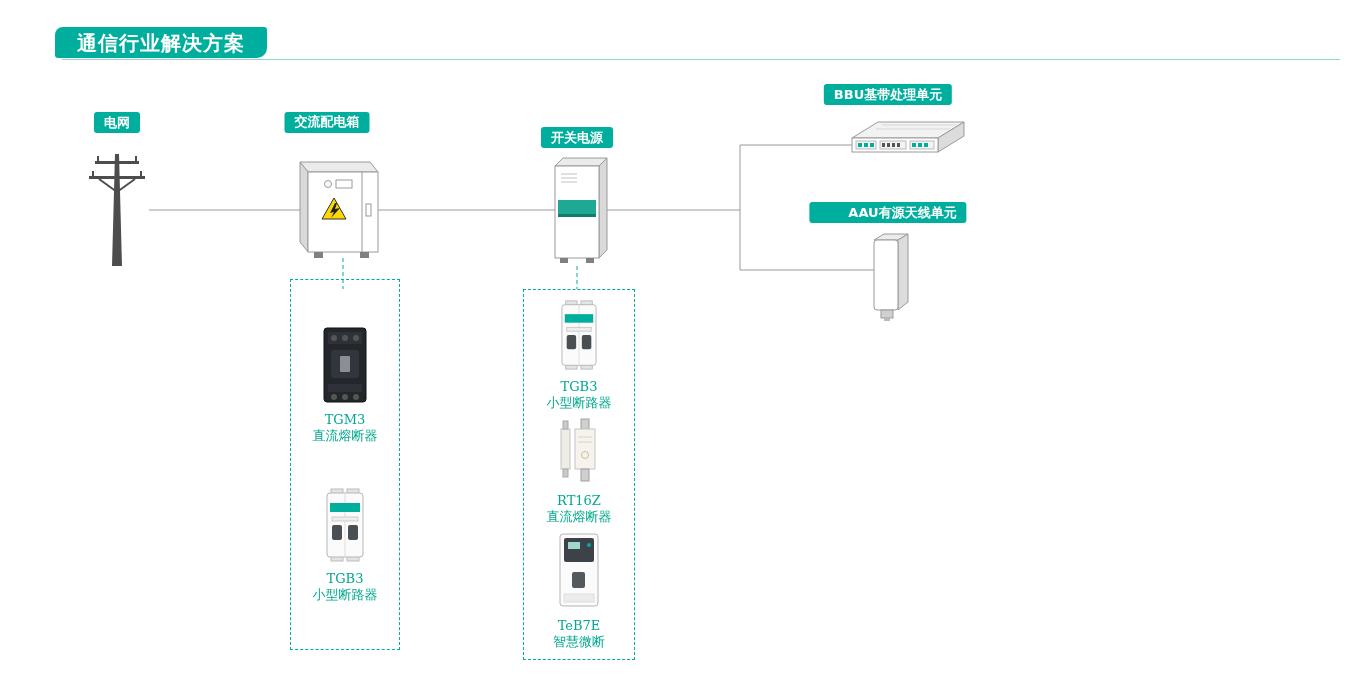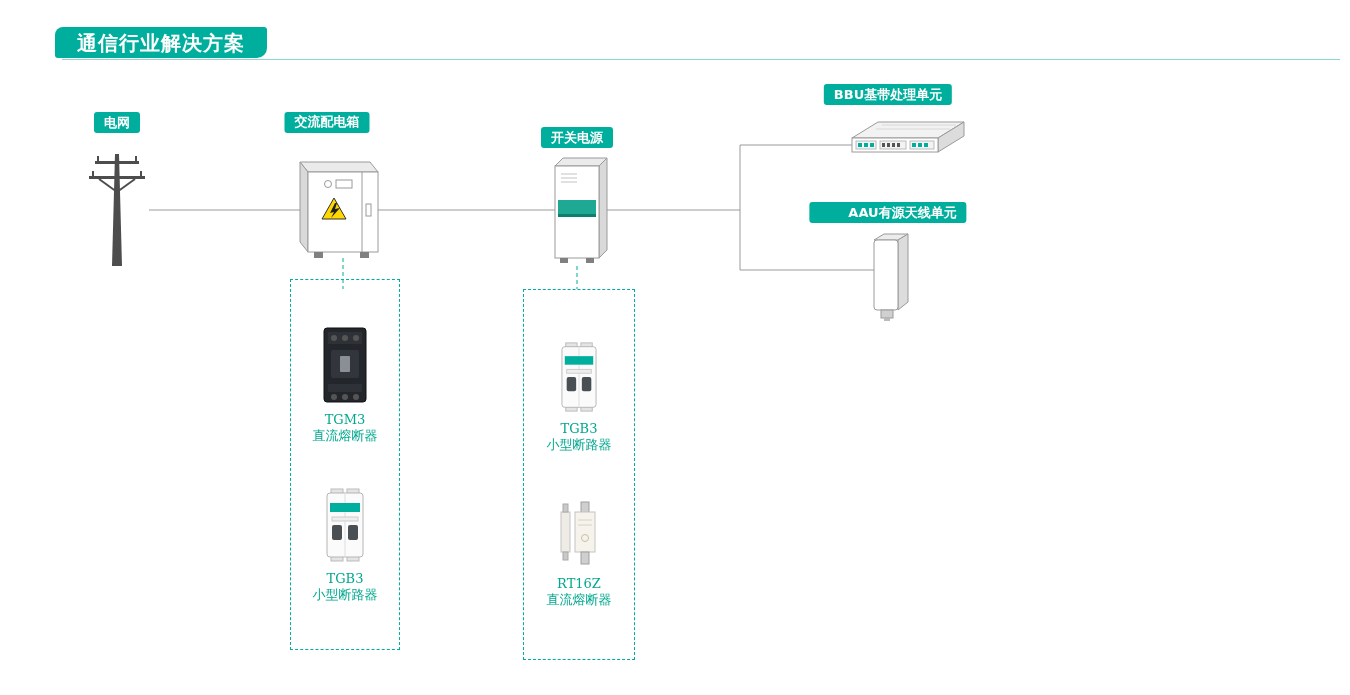--- a/index.html
+++ b/index.html
@@ -232,16 +232,32 @@
           <circle cx="34" cy="38" r="3.5" fill="none" stroke="#cbbf9f"></circle>
           <rect x="30" y="52" width="8" height="12" fill="#cfcfcf" stroke="#9f9f9f"></rect>
         </svg>
       </div>
       <div class="caption">
         <div>RT16Z</div>
         <div>直流熔断器</div>
       </div>
     </div>
 
+    <div class="product">
+      <div>
+        <svg width="56" height="80" viewBox="0 0 56 80">
+          <rect x="9" y="4" width="38" height="72" rx="3" fill="#fbfbfb" stroke="#b5b5b5"></rect>
+          <rect x="13" y="8" width="30" height="24" rx="2" fill="#3c4248"></rect>
+          <rect x="17" y="12" width="12" height="7" fill="#9fd8cf"></rect>
+          <circle cx="38" cy="15" r="2" fill="#00AE9D"></circle>
+          <rect x="21" y="42" width="13" height="16" rx="2" fill="#54595e"></rect>
+          <rect x="13" y="64" width="30" height="8" fill="#ececec" stroke="#dddddd"></rect>
+        </svg>
+      </div>
+      <div class="caption">
+        <div>TeB7E</div>
+        <div>智慧微断</div>
+      </div>
+    </div>
 
   </div>
 
 </div>
 
 </body></html>

